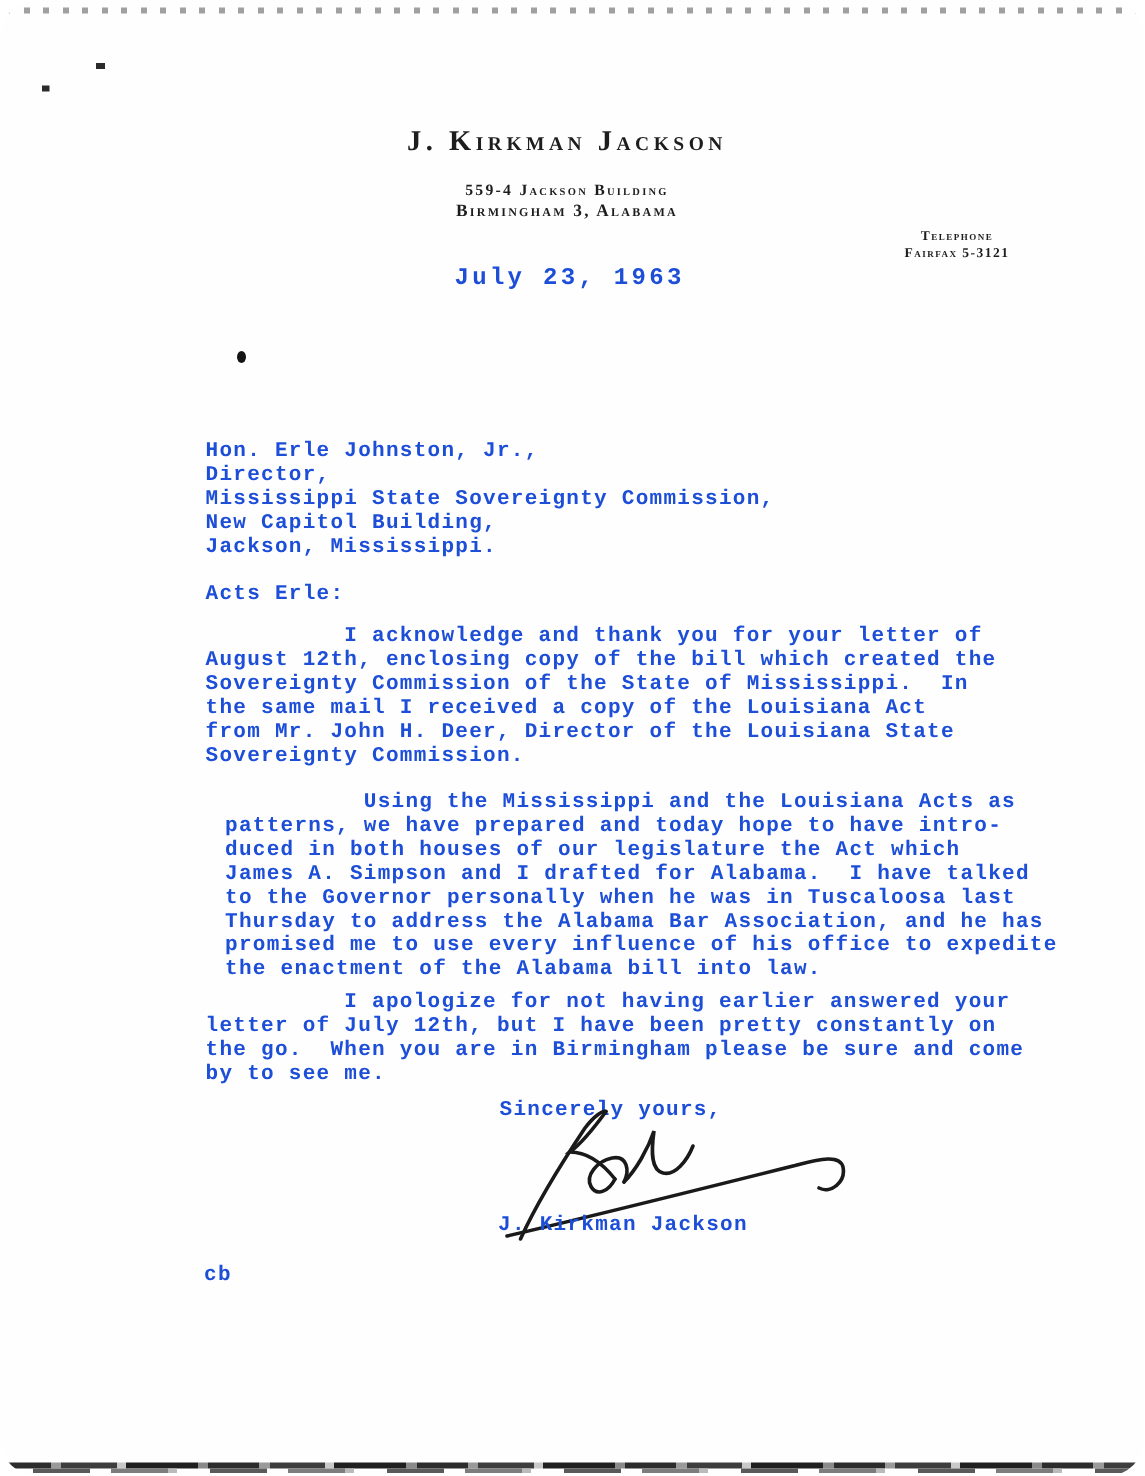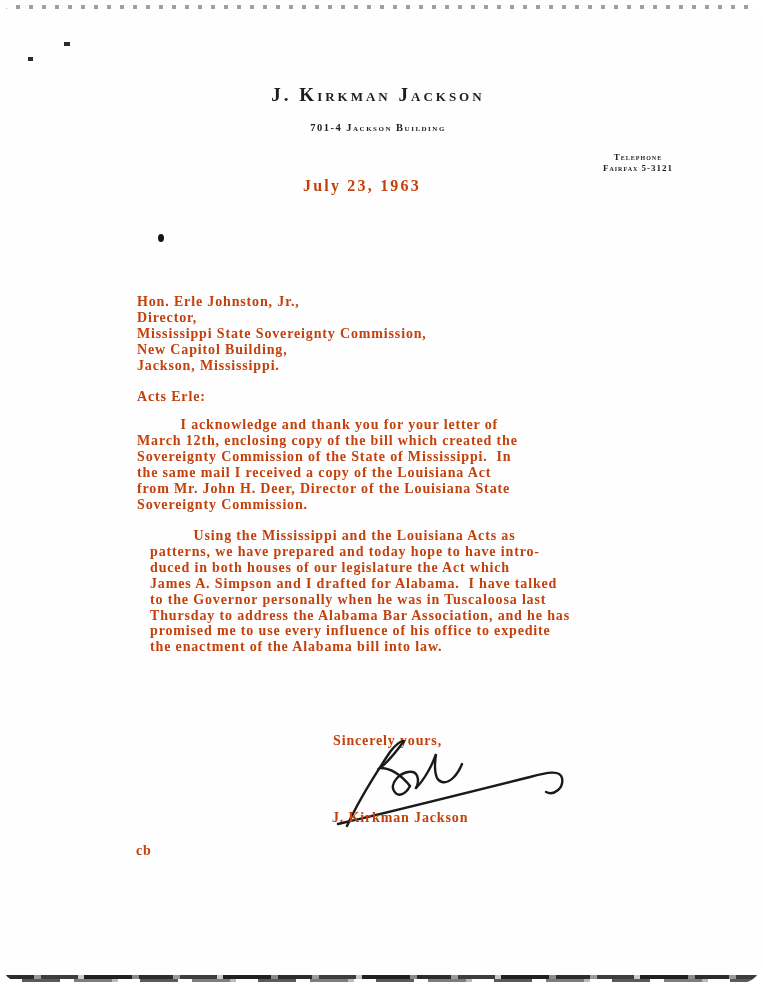--- a/index.html
+++ b/index.html
@@ -40,26 +40,26 @@
   }
   .lh-name{left:178px;top:84px;width:400px;font-size:19px;letter-spacing:3px;}
   .lh-title{left:178px;top:107px;width:400px;font-size:12.5px;letter-spacing:2px;}
   .lh-addr1{left:178px;top:122px;width:400px;font-size:10.5px;letter-spacing:1.5px;}
   .lh-addr2{left:178px;top:135px;width:400px;font-size:11.5px;letter-spacing:1.5px;}
   .phone{left:577px;top:152px;width:122px;font-size:9px;letter-spacing:1px;line-height:10.5px;}
 
   
   .mono{
     position:absolute;
-    font-family:Liberation Serif, serif;
+    font-family:Liberation Mono, monospace;
     font-weight:700;
     font-size:14px;
     letter-spacing:0.85px;
     line-height:15.9px;
-    color:#c2410c;
+    color:#1d4ed8;
     white-space:pre;
   }
   .date{left:303px;top:178px;font-size:16px;letter-spacing:2.2px;}
   .recipient{left:137px;top:294px;}
   .salutation{left:137px;top:389px;}
   .para1{left:137px;top:417px;}
   .para2{left:150px;top:528px;}
   .para3{left:137px;top:661px;}
   .closing{left:333px;top:733px;}
   .sig-name{left:332px;top:810px;}
@@ -72,45 +72,50 @@
 <body>
 
 <div class="page">
 
   <div class="scan-top-dots"></div>
   <div class="speck speck-a"></div>
   <div class="speck speck-b"></div>
   <div class="speck speck-dot"></div>
 
   <div class="lh lh-name">J. Kirkman Jackson</div>
-  <div class="lh lh-addr1">701-4 Jackson Building</div>
+  <div class="lh lh-addr1">559-4 Jackson Building</div>
+  <div class="lh lh-addr2">Birmingham 3, Alabama</div>
   <div class="lh phone" style="white-space:pre;">Telephone
 Fairfax 5-3121</div>
 
   <div class="mono date">July 23, 1963</div>
   <div class="mono recipient">Hon. Erle Johnston, Jr.,
 Director,
 Mississippi State Sovereignty Commission,
 New Capitol Building,
 Jackson, Mississippi.</div>
   <div class="mono salutation">Acts Erle:</div>
   <div class="mono para1">          I acknowledge and thank you for your letter of
-March 12th, enclosing copy of the bill which created the
+August 12th, enclosing copy of the bill which created the
 Sovereignty Commission of the State of Mississippi.  In
 the same mail I received a copy of the Louisiana Act
 from Mr. John H. Deer, Director of the Louisiana State
 Sovereignty Commission.</div>
   <div class="mono para2">          Using the Mississippi and the Louisiana Acts as
 patterns, we have prepared and today hope to have intro-
 duced in both houses of our legislature the Act which
 James A. Simpson and I drafted for Alabama.  I have talked
 to the Governor personally when he was in Tuscaloosa last
 Thursday to address the Alabama Bar Association, and he has
 promised me to use every influence of his office to expedite
 the enactment of the Alabama bill into law.</div>
+  <div class="mono para3">          I apologize for not having earlier answered your
+letter of July 12th, but I have been pretty constantly on
+the go.  When you are in Birmingham please be sure and come
+by to see me.</div>
   <div class="mono closing">Sincerely yours,</div>
 
   <svg class="signature" viewBox="0 0 250 100" aria-hidden="true">
 
     <path d="M10,86 C62,74 142,54 202,39 C220,34 232,32 234,40 C236,50 226,58 218,54"></path>
 
     <path d="M19,88 C28,68 46,38 62,14 C68,6 74,2 76,3"></path>
 
     <path d="M76,3 C68,14 60,24 52,30 C64,30 74,38 82,48"></path>
 

